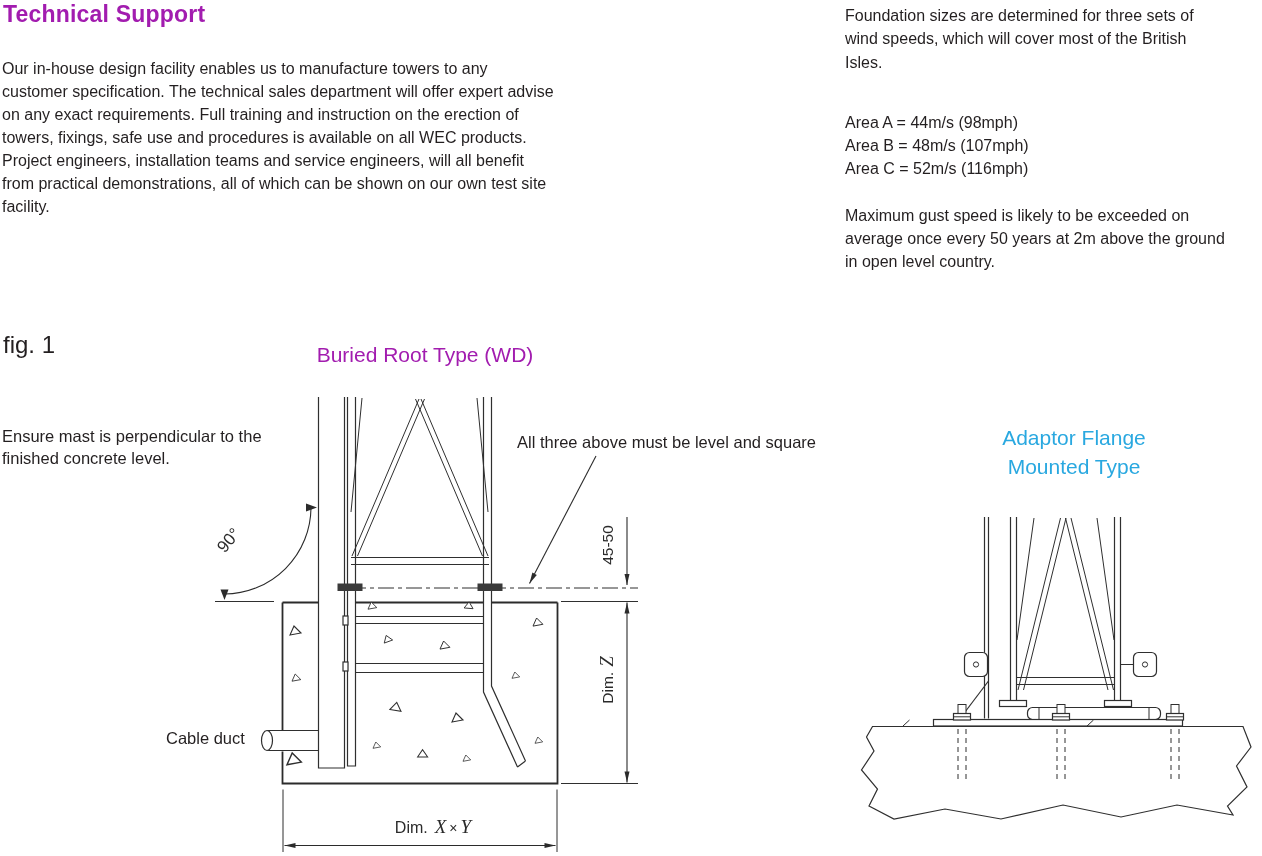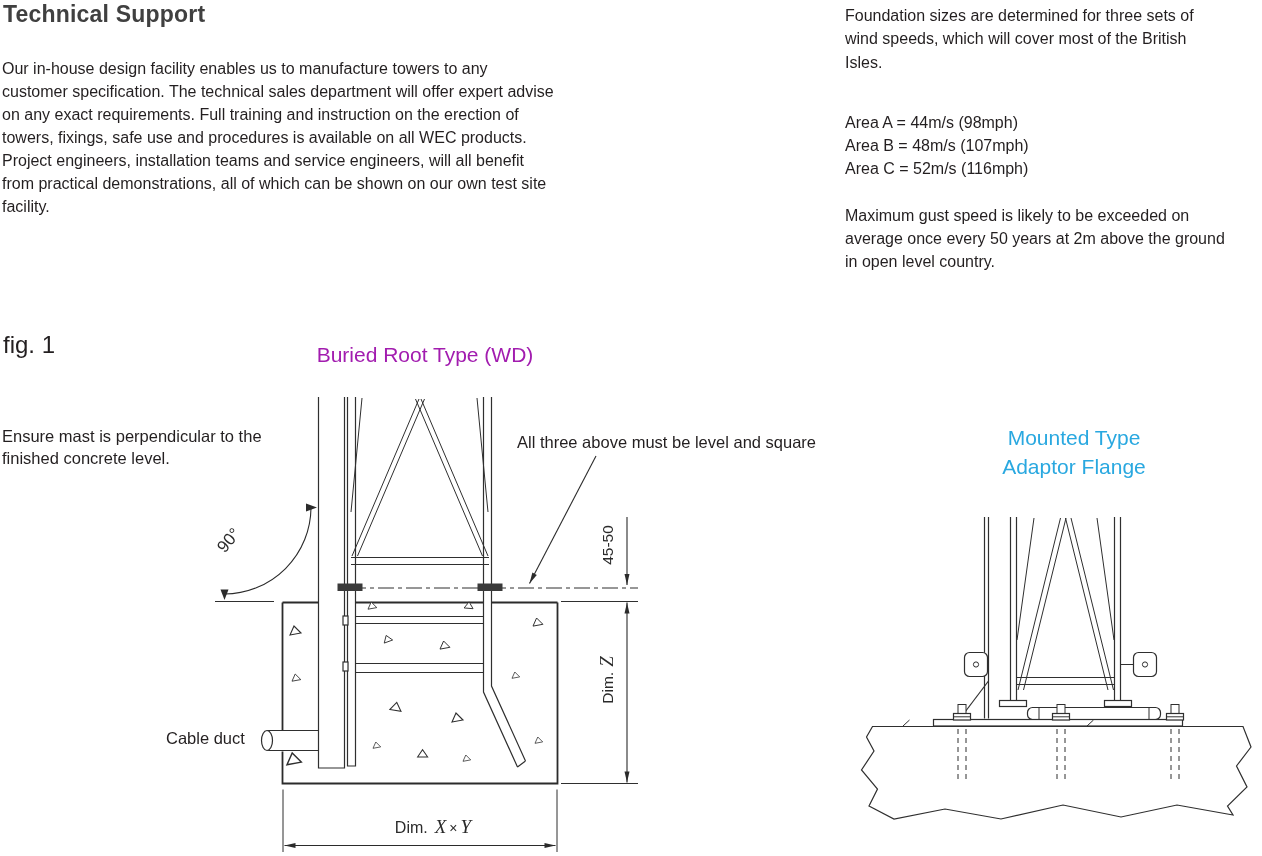--- a/index.html
+++ b/index.html
@@ -19,21 +19,21 @@
   svg .ln-thick{stroke:#2b2b2b;stroke-width:1.8;fill:none;}
   svg .ln-thin{stroke:#2f2f2f;stroke-width:1;fill:none;}
   svg .white{fill:#ffffff;}
   svg .dim{stroke:#2b2b2b;stroke-width:1.1;fill:none;}
   svg text{fill:#2b2b2b;font-family:"Liberation Sans",sans-serif;}
   svg .serifital{font-family:"Liberation Serif",serif;font-style:italic;}
 </style>
 </head>
 <body style="color: rgb(35, 31, 32);">
 
-<div class="abs page-title accent" style="left: 3px; top: 1px; color: #404040;">Technical Support</div>
+<div class="abs page-title accent" style="left: 3px; top: 1px; color: #a21caf;">Technical Support</div>
 
 <div class="abs body-text" style="left:2px;top:57px;width:552px;">Our in-house design facility enables us to manufacture towers to any customer specification. The technical sales department will offer expert advise on any exact requirements. Full training and instruction on the erection of towers, fixings, safe use and procedures is available on all WEC products. Project engineers, installation teams and service engineers, will all benefit from practical demonstrations, all of which can be shown on our own test site facility.</div>
 
 <div class="abs" style="left:845px;top:4px;width:380px;">
   <div class="body-text" style="line-height:23.3px;">Foundation sizes are determined for three sets of wind speeds, which will cover most of the British Isles.</div>
   <div class="body-text" style="line-height:23.3px;margin-top:37px;">
     <div>Area A = 44m/s (98mph)</div>
     <div>Area B = 48m/s (107mph)</div>
     <div>Area C = 52m/s (116mph)</div>
   </div>
@@ -42,22 +42,22 @@
 
 <div class="abs fig-label" style="left:3px;top:331px;">fig. 1</div>
 
 <div class="abs diag-title accent" style="left: 255px; top: 340px; width: 340px; color: #a21caf;">Buried Root Type (WD)</div>
 
 <div class="abs note-text" style="left:2px;top:425px;width:262px;">Ensure mast is perpendicular to the finished concrete level.</div>
 
 <div class="abs note-text" style="left:517px;top:431px;">All three above must be level and square</div>
 
 <div class="abs diag-title accent" style="left: 974px; top: 423px; width: 200px; color: rgb(41, 168, 224);">
+  <div>Adaptor Flange</div>
   <div>Mounted Type</div>
-  <div>Adaptor Flange</div>
 </div>
 
 <div class="abs note-text" style="left:166px;top:727px;">Cable duct</div>
 
 <svg width="1262" height="476" viewBox="0 380 1262 476">
   <defs>
     <marker id="arr" viewBox="0 0 12 6" refX="11.5" refY="3" markerWidth="12" markerHeight="6" markerUnits="userSpaceOnUse" orient="auto-start-reverse">
       <path d="M0.5,0.5 L11.5,3 L0.5,5.5 Z" fill="#2b2b2b"></path>
     </marker>
     <path id="tri" d="M0 9 L11 7 L4 0 Z" fill="#ffffff" stroke="#2f2f2f" stroke-width="1.1"></path>

